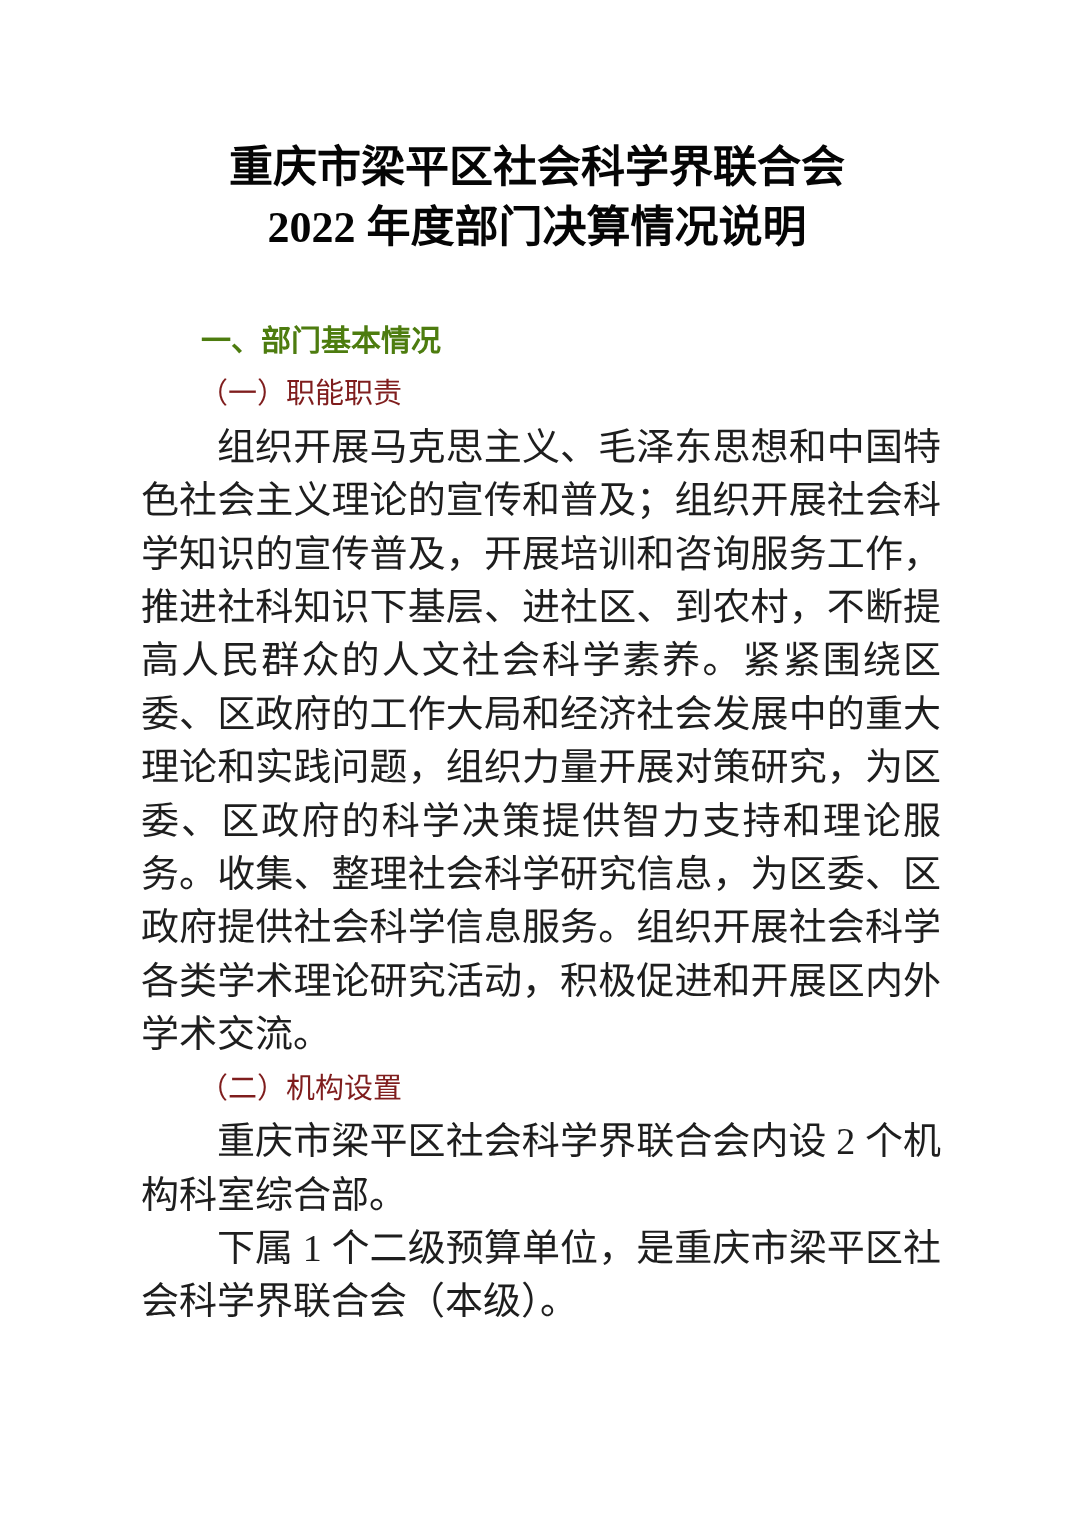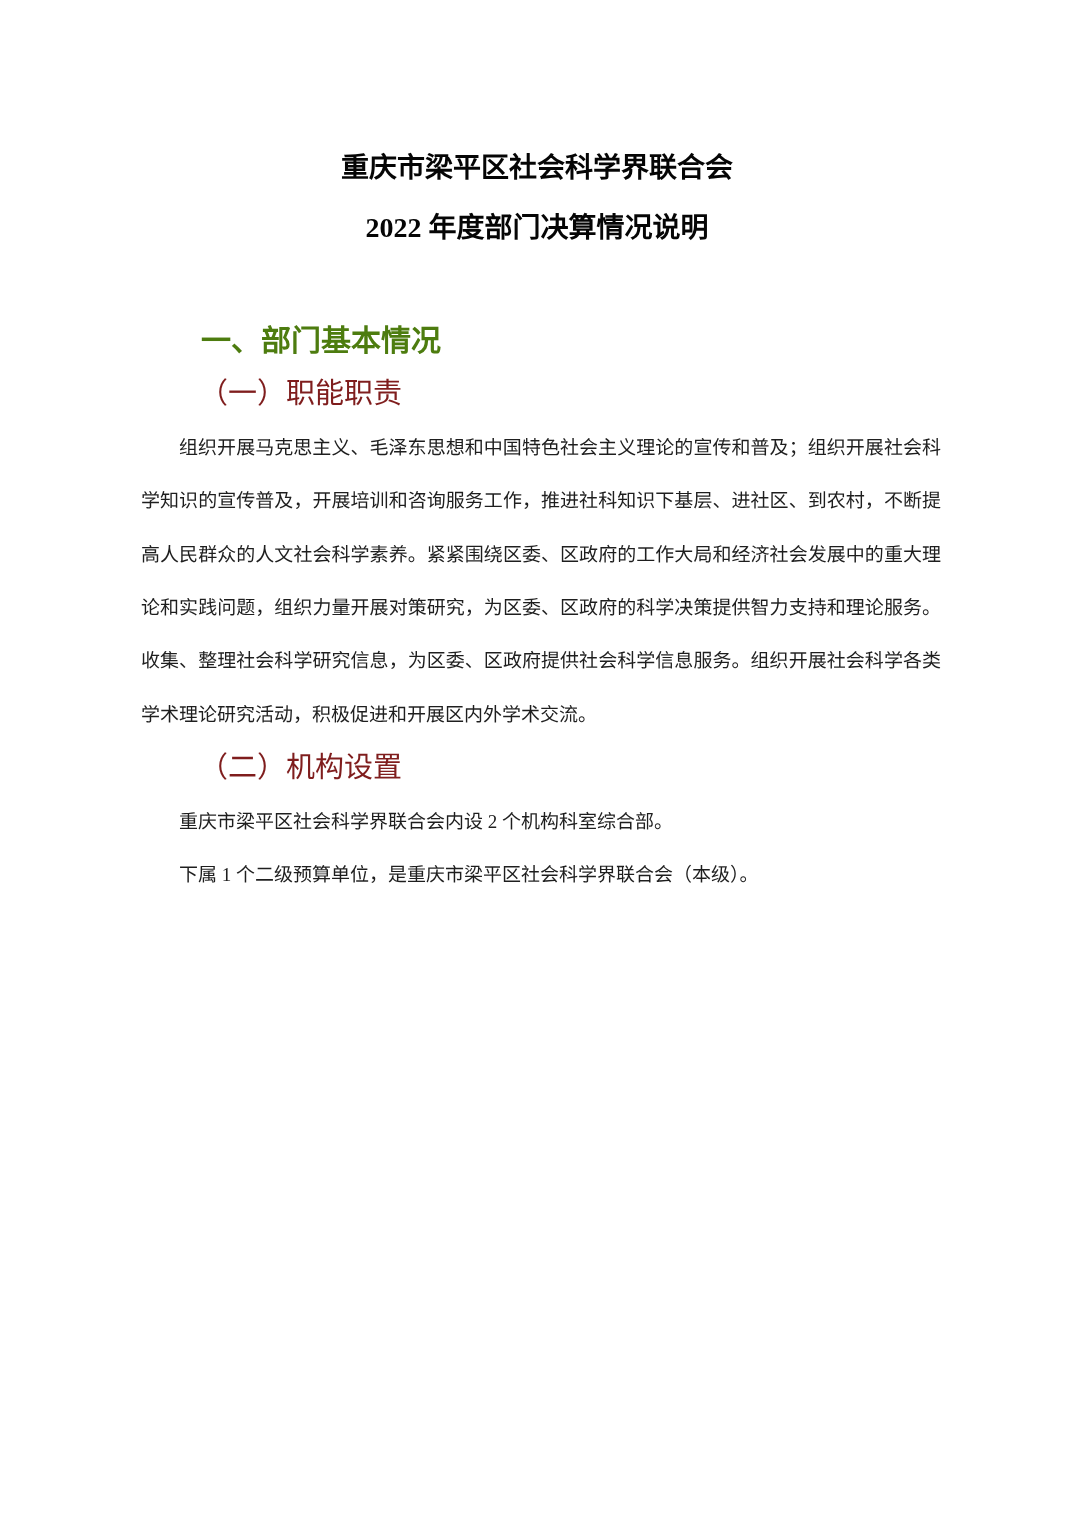--- a/index.html
+++ b/index.html
@@ -15,21 +15,21 @@
     overflow: hidden;
     color: #161616;
   }
   .title-block {
     margin-top: 138px;
     text-align: center;
   }
   .title-line {
     font-family: "Liberation Serif", serif;
     font-weight: 700;
-    font-size: 28px;
+    font-size: 44px;
     line-height: 60px;
     color: #050505;
     letter-spacing: 0px;
     white-space: nowrap;
   }
   .content {
     margin-left: 141px;
     margin-top: 56px;
     width: 800px;
     font-size: 28.4px;
@@ -56,21 +56,21 @@
     font-size: 29px;
     line-height: 53.4px;
     text-indent: 2em;
     color: #7f1d1d;
     text-align: left;
   }
   .para {
     margin: 0;
     font-family: "Liberation Serif", serif;
     font-weight: 400;
-    font-size: 19px;
+    font-size: 38px;
     line-height: 53.4px;
     color: #1e1e1e;
   }
   .para.indent {
     text-indent: 2em;
   }
 </style>
 </head>
 <body>
 

